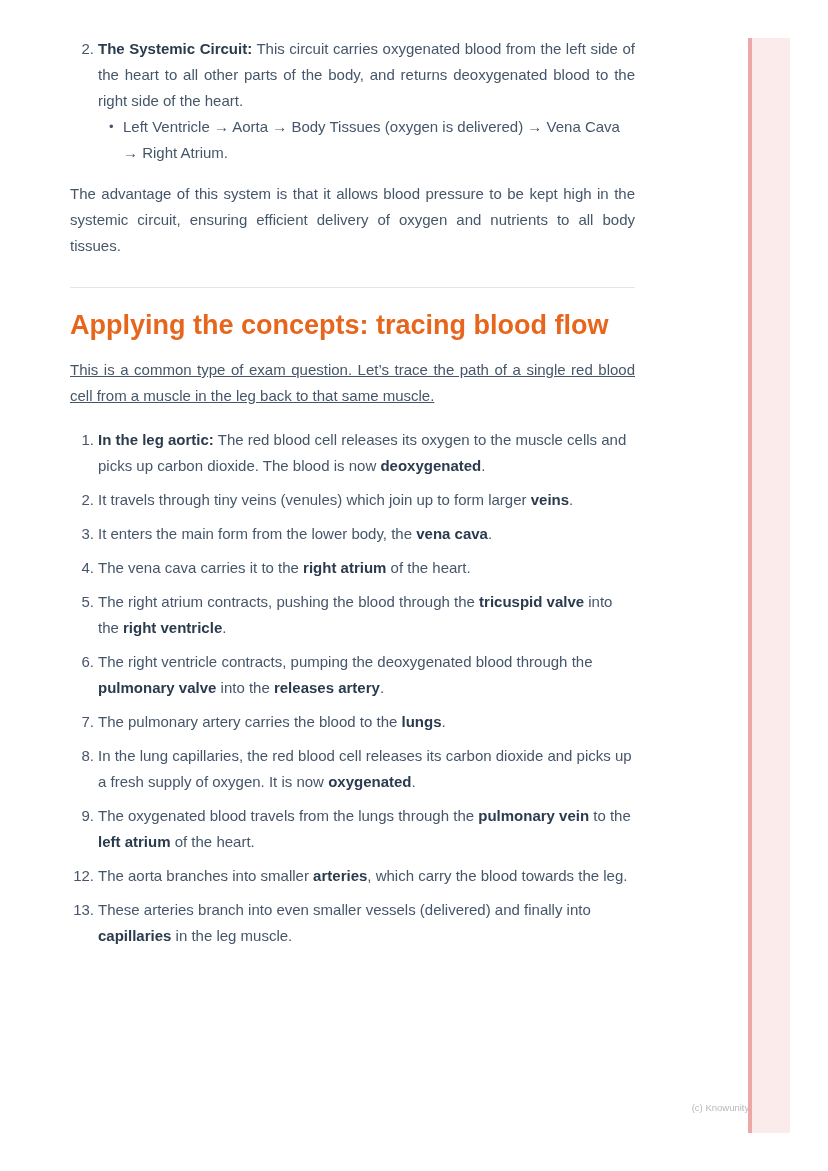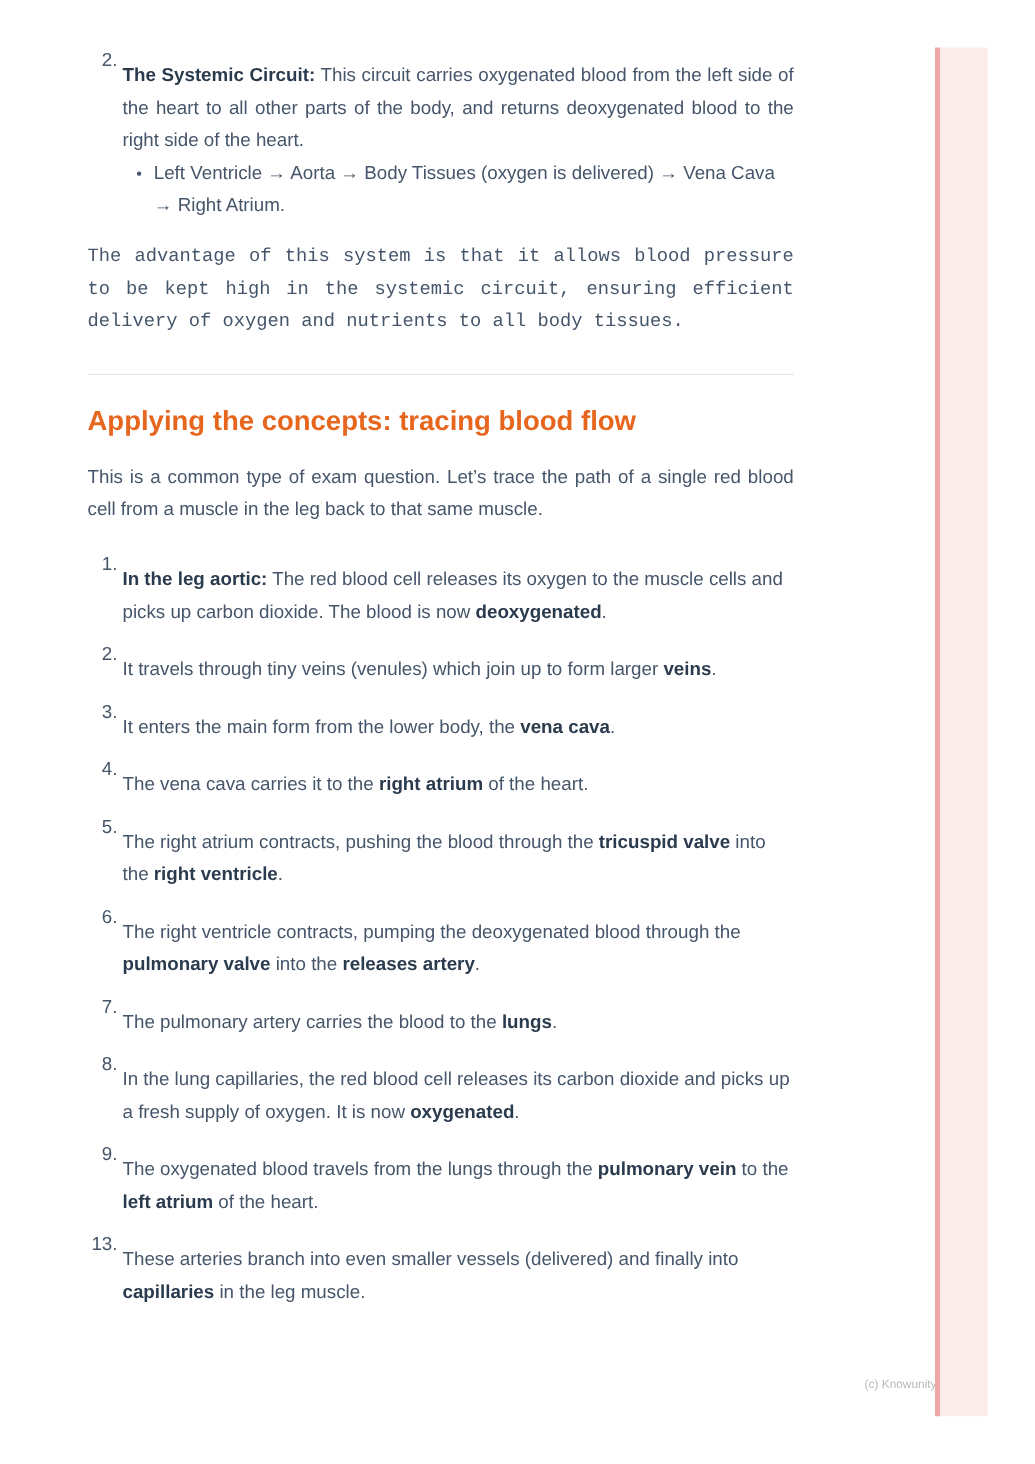--- a/index.html
+++ b/index.html
@@ -30,35 +30,35 @@
   }
   .content{
     position:absolute;left:70px;top:36px;width:565px;
     font-size:15px;line-height:26px;z-index:1;
   }
   .b{font-weight:700;color:var(--bold-text);}
   .li{display:flex;align-items:flex-start;}
   .num{
     width:24px;flex-shrink:0;text-align:right;margin-right:4px;
   }
-  .li-body{flex:1;min-width:0;margin-top:12px;}
+  .li-body{flex:1;min-width:0;}
   .li-text{text-align:justify;}
   .bullet-row{display:flex;align-items:flex-start;padding-left:11px;}
   .blt{width:14px;flex-shrink:0;font-size:13px;}
-  .para{margin-top:15px;text-align:justify;font-family:Liberation Mono, monospace;}
+  .para{margin-top:15px;text-align:justify;}
   hr.divider{
     border:none;border-top:1px solid var(--divider-color);
     margin-top:28px;
   }
   h2.section-heading{
     margin-top:24px;
-    font-size:22px;line-height:26px;font-weight:700;
+    font-size:27px;line-height:26px;font-weight:700;
     color:var(--heading-color);
   }
-  .intro{margin-top:19px;text-align:justify;}
+  .intro{margin-top:19px;text-align:justify;text-decoration:underline;}
   .steps{margin-top:18px;list-style:none;}
   .step{display:flex;align-items:flex-start;margin-bottom:8px;}
   .footer{
     position:absolute;right:55px;top:1102px;
     font-size:9.5px;line-height:12px;color:var(--footer-text);
     z-index:1;
   }
 </style>
 </head>
 <body>
@@ -120,20 +120,24 @@
   </li>
       <li class="step">
     <span class="num">8.</span>
     <div class="li-body"><span>In the lung capillaries, the red blood cell releases its carbon dioxide and picks up a fresh supply of oxygen. It is now </span><span class="b">oxygenated</span><span>.</span></div>
   </li>
       <li class="step">
     <span class="num">9.</span>
     <div class="li-body"><span>The oxygenated blood travels from the lungs through the </span><span class="b">pulmonary vein</span><span> to the </span><span class="b">left atrium</span><span> of the heart.</span></div>
   </li>
       <li class="step">
+    <span class="num">12.</span>
+    <div class="li-body"><span>The aorta branches into smaller </span><span class="b">arteries</span><span>, which carry the blood towards the leg.</span></div>
+  </li>
+      <li class="step">
     <span class="num">13.</span>
     <div class="li-body"><span>These arteries branch into even smaller vessels (delivered) and finally into </span><span class="b">capillaries</span><span> in the leg muscle.</span></div>
   </li>
     </ol>
 
 </div>
 
 <div class="footer">(c) Knowunity 2025</div>
 
 </body></html>

